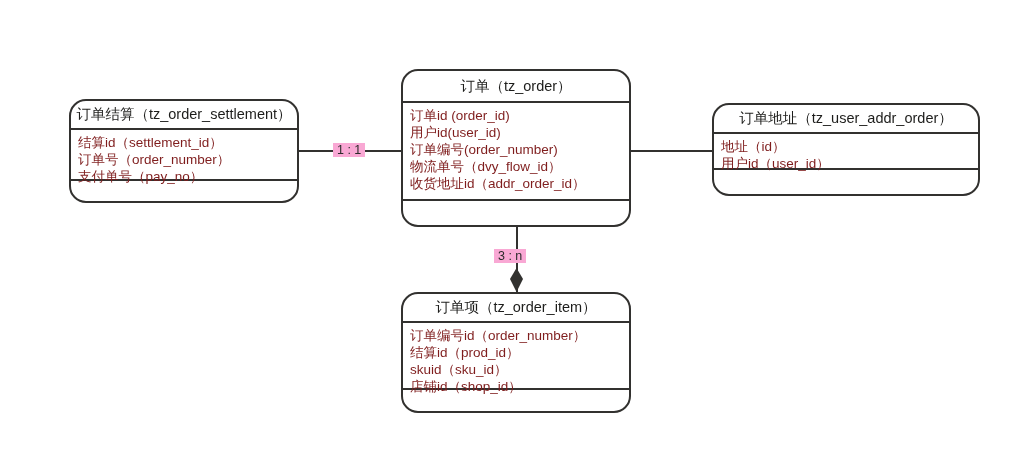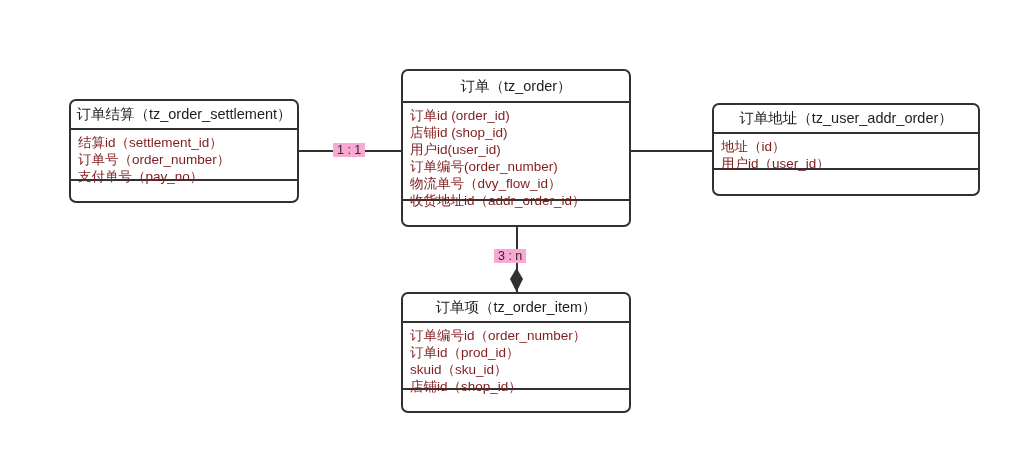--- a/index.html
+++ b/index.html
@@ -22,21 +22,21 @@
     width: 1032px;
     height: 460px;
   }
 
   
   .entity {
     position: absolute;
     box-sizing: border-box;
     background: #ffffff;
     border: 2px solid #32312f;
-    border-radius: 7px;
+    border-radius: 17px;
     overflow: hidden;
   }
   .entity-header {
     box-sizing: border-box;
     width: 100%;
     text-align: center;
     font-size: 14.5px;
     line-height: 1;
     font-weight: 400;
     color: #1d1d1b;
@@ -121,21 +121,20 @@
     </div>
     <div class="entity-footer" style="height:20px;"></div>
   </div>
 
   <div class="entity" style="left:401px; top:69px; width:230px; height:158px;">
     <div class="entity-header" style="height:32px;">
       <span>订单（tz_order）</span>
     </div>
     <div class="entity-body" style="height:98px;">
       <div class="attr">订单id (order_id)</div>
-      <div class="attr">店铺id (shop_id)</div>
       <div class="attr">用户id(user_id)</div>
       <div class="attr">订单编号(order_number)</div>
       <div class="attr">物流单号（dvy_flow_id）</div>
       <div class="attr">收货地址id（addr_order_id）</div>
     </div>
     <div class="entity-footer" style="height:24px;"></div>
   </div>
 
   <div class="entity" style="left:712px; top:103px; width:268px; height:93px;">
     <div class="entity-header" style="height:29px;">
@@ -147,20 +146,20 @@
     </div>
     <div class="entity-footer" style="height:24px;"></div>
   </div>
 
   <div class="entity" style="left:401px; top:292px; width:230px; height:121px;">
     <div class="entity-header" style="height:29px;">
       <span>订单项（tz_order_item）</span>
     </div>
     <div class="entity-body" style="height:67px;">
       <div class="attr">订单编号id（order_number）</div>
-      <div class="attr">订单id（prod_id）</div>
+      <div class="attr">结算id（prod_id）</div>
       <div class="attr">skuid（sku_id）</div>
       <div class="attr">店铺id（shop_id）</div>
     </div>
     <div class="entity-footer" style="height:21px;"></div>
   </div>
 
 </div>
 
 </body></html>

